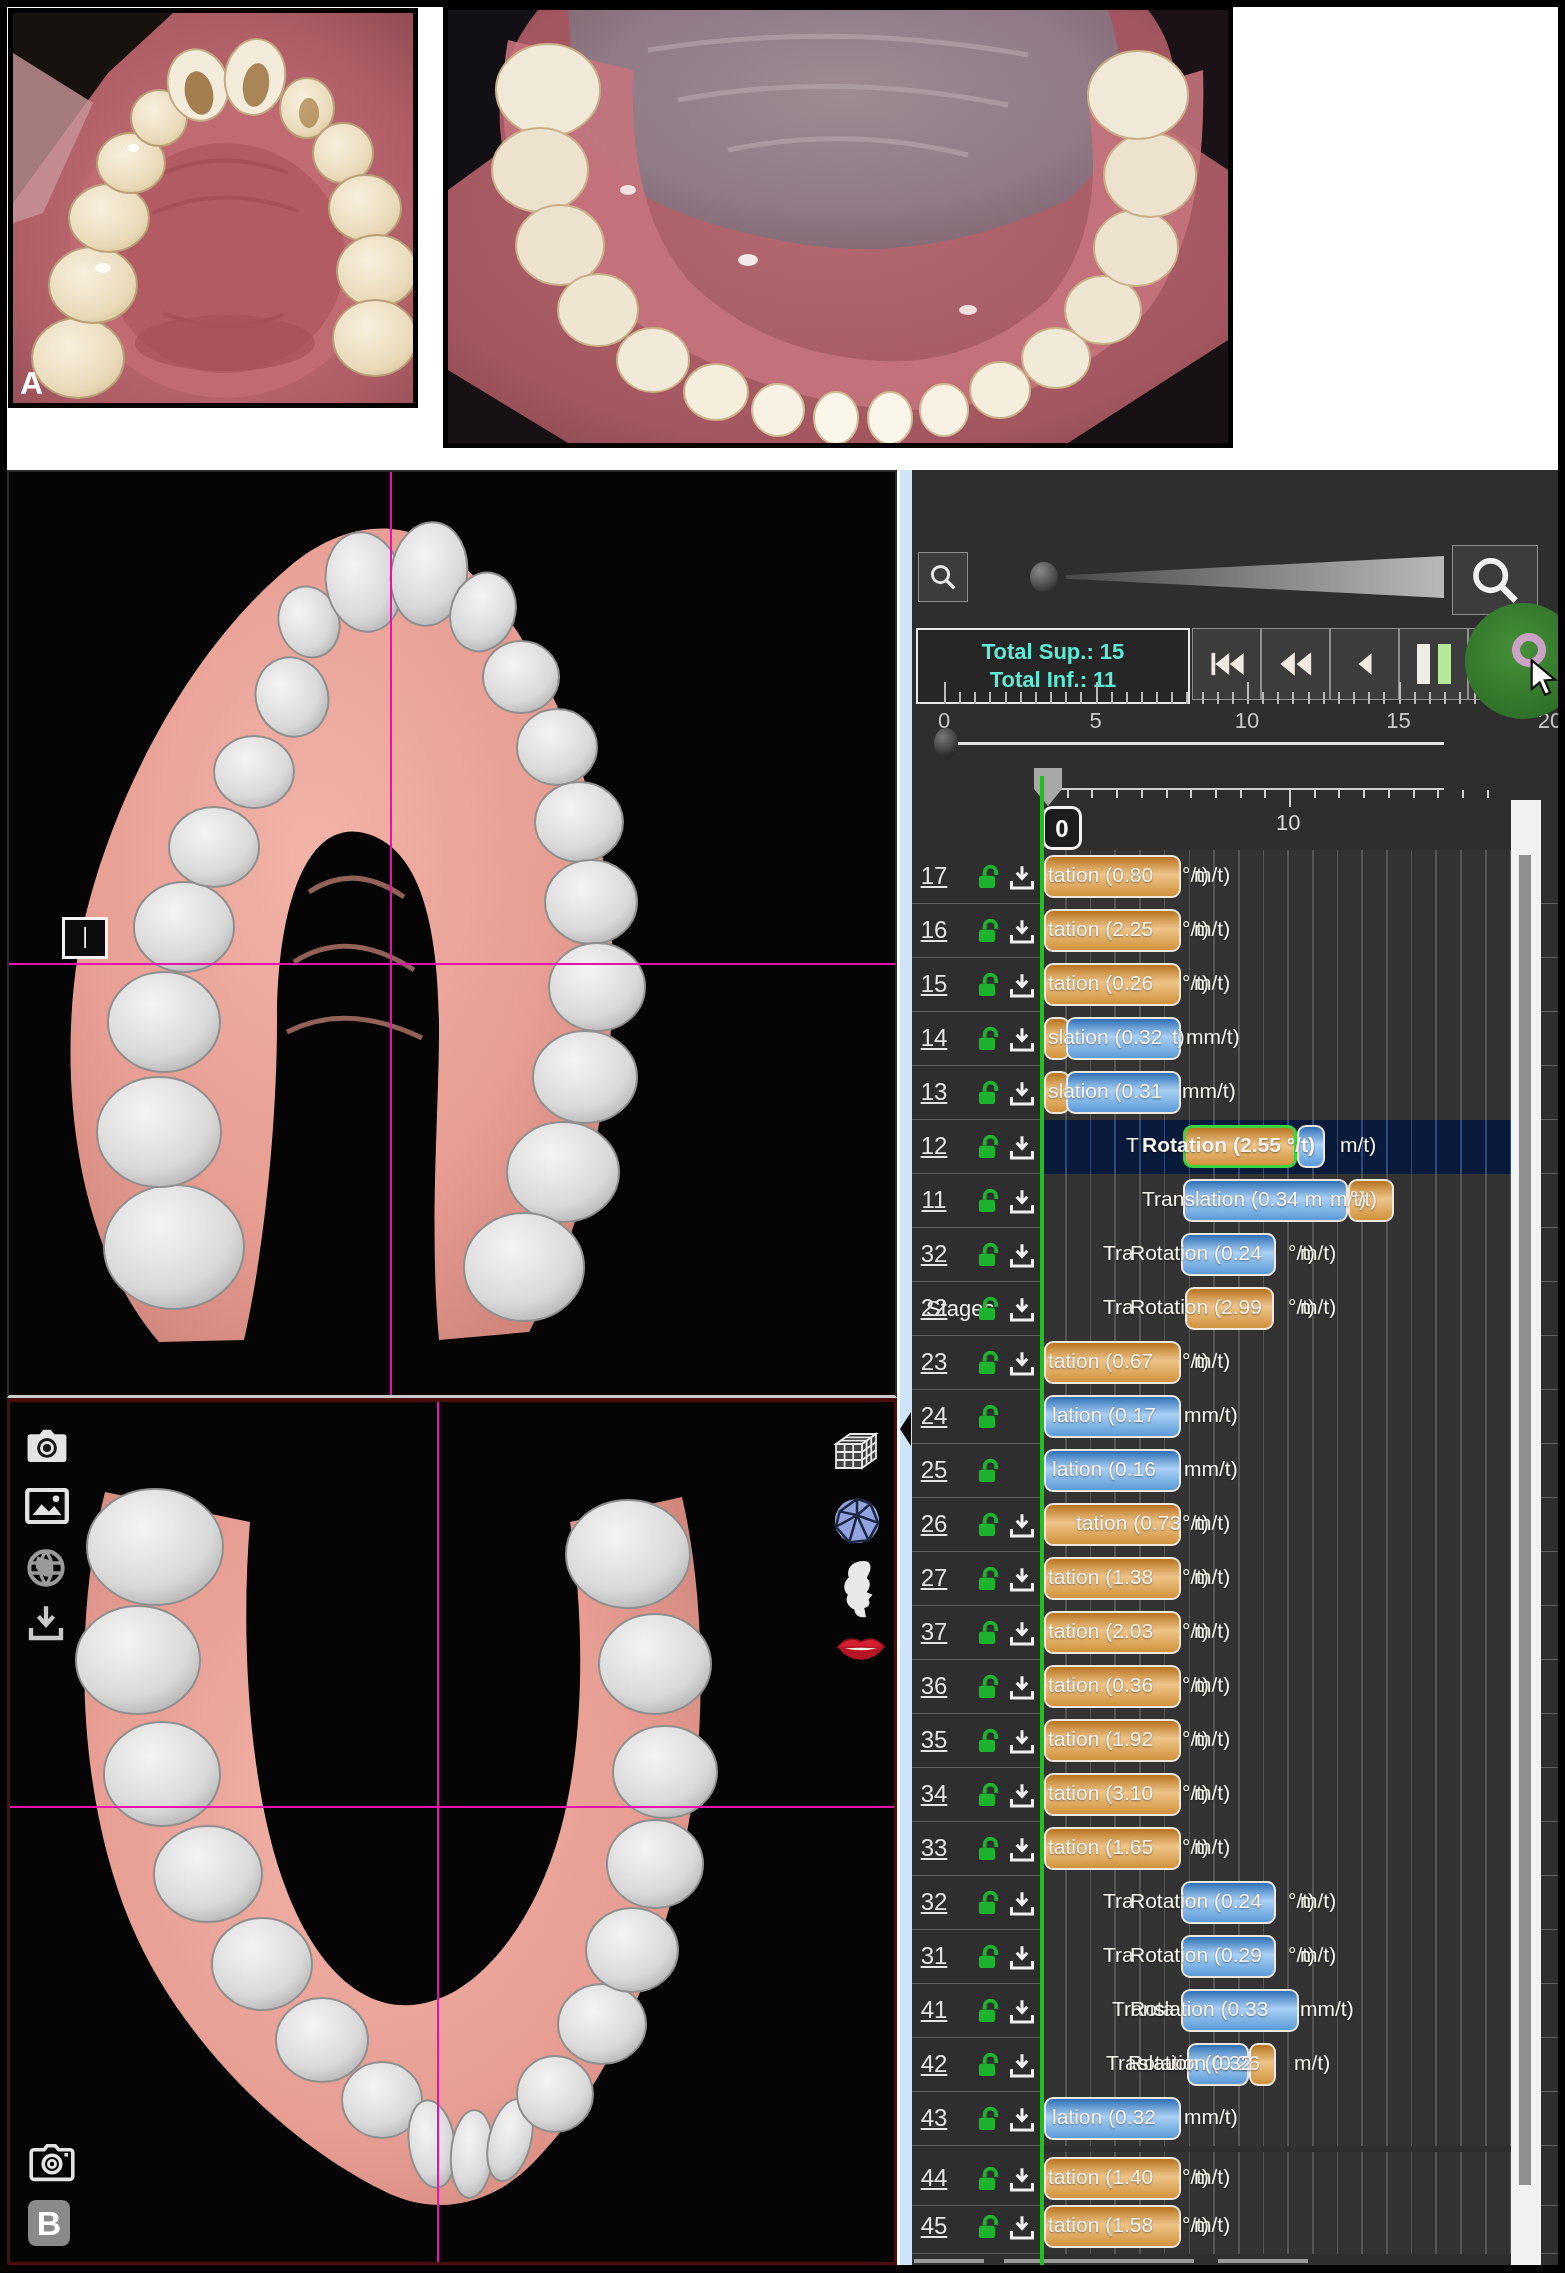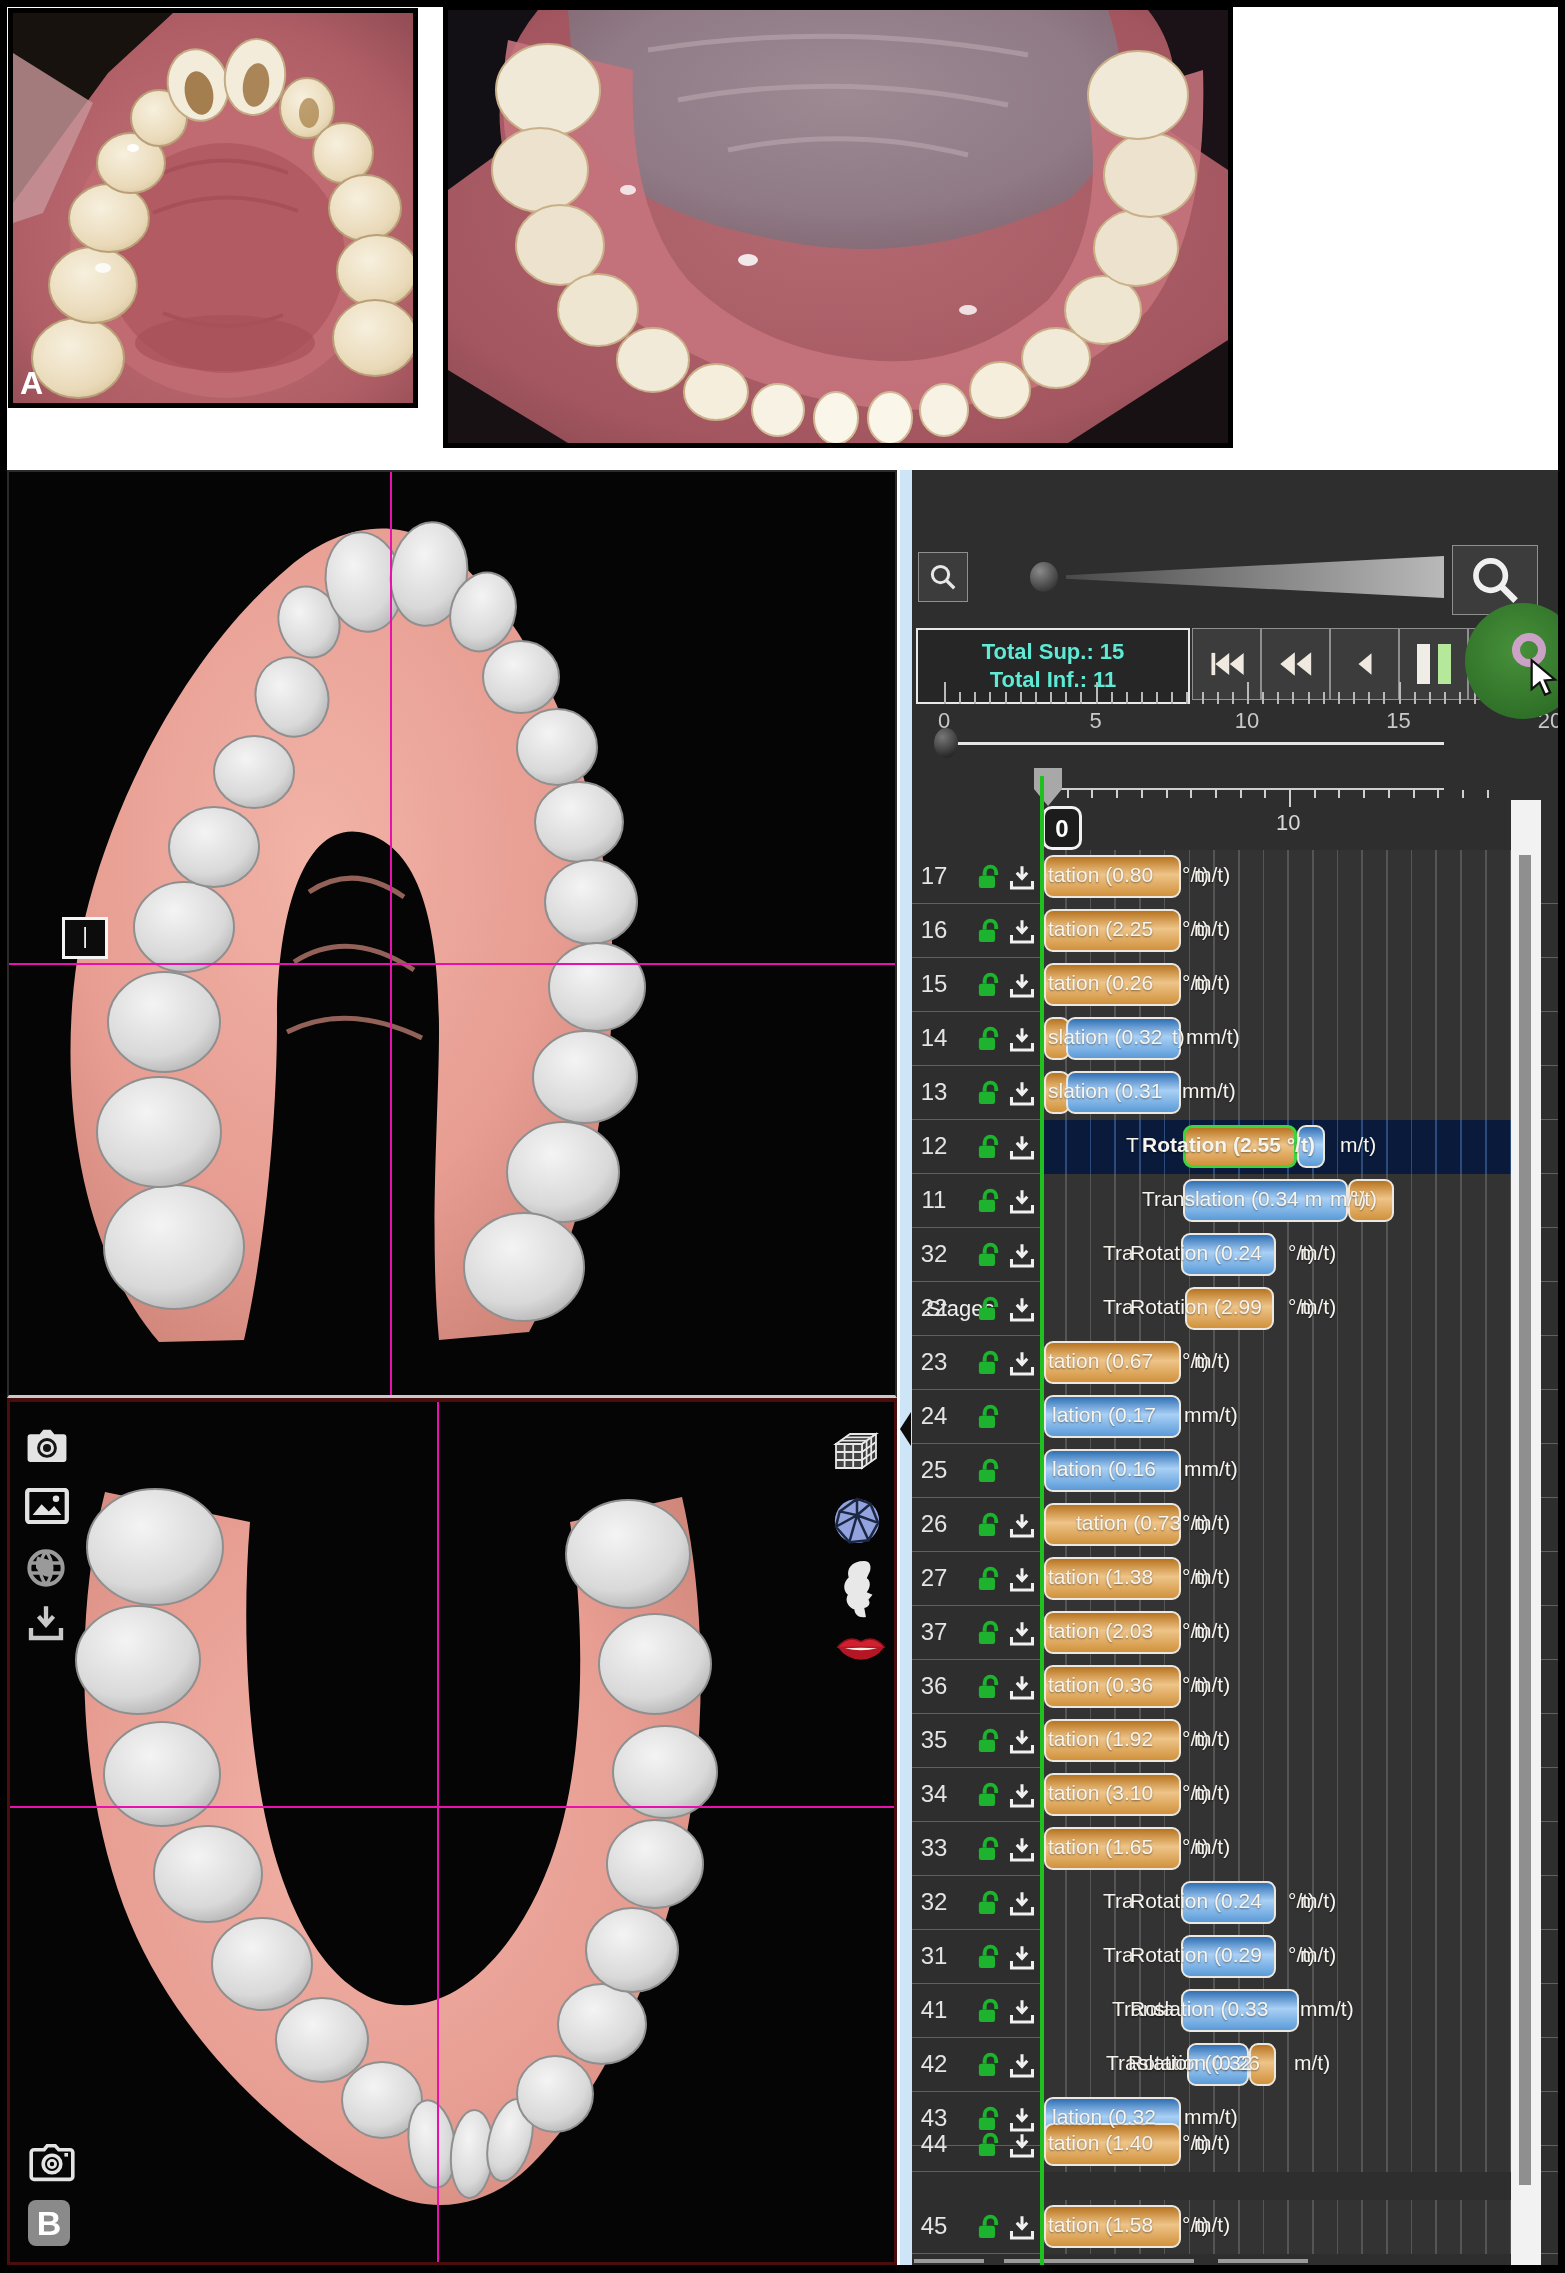--- a/index.html
+++ b/index.html
@@ -54,21 +54,21 @@
       border-radius:10px;background:#1c1c1c;color:#fff;font-weight:bold;font-size:24px;text-align:center;
       line-height:40px;box-sizing:border-box;z-index:7;}
   #stage-pentagon{position:absolute;left:134px;top:298px;width:28px;height:38px;background:#a8a8a8;
       clip-path:polygon(0 0,100% 0,100% 55%,50% 100%,0 55%);z-index:6;}
   #green-line{position:absolute;left:140px;top:306px;width:4px;height:1491px;background:#1ec11e;z-index:10;}
   #mini-ruler-line{position:absolute;left:142px;top:318px;width:402px;height:2px;background:#cfcfcf;}
   .mini-tick{position:absolute;width:2px;background:#cfcfcf;}
   #stage10{position:absolute;left:376px;top:340px;color:#d8d8d8;font-size:22px;}
   #rows{position:absolute;left:0;top:380px;width:665px;}
   .row{position:absolute;left:0;width:665px;height:54px;border-bottom:1px solid #606060;box-sizing:border-box;}
-  .rownum{position:absolute;left:8px;top:12px;width:52px;color:#e4e4e4;font-size:24px;text-align:center;}
+  .rownum{position:absolute;left:8px;top:12px;width:52px;color:#e4e4e4;font-size:24px;text-align:center;text-decoration:underline;}
   .rowlock{position:absolute;left:76px;top:13px;}
   .rowdl{position:absolute;left:108px;top:15px;}
   .grid{position:absolute;left:142px;top:0;width:469px;height:54px;background:#333;overflow:visible;}
   .gridlines{position:absolute;inset:0;
      background:repeating-linear-gradient(90deg,transparent 0px,transparent 23px,#555 23px,#555 24.7px);}
   .grid.hl{background:#0a1a3a;}
   .grid.hl .gridlines{
      background:repeating-linear-gradient(90deg,transparent 0px,transparent 23px,#2d4a7d 23px,#2d4a7d 24.7px);}
   .bar{position:absolute;top:5px;height:43px;border-radius:9px;border:2px solid #ece8df;box-sizing:border-box;z-index:2;}
   .bar.o{background:linear-gradient(#b87420,#eec489 45%,#d1923c);}
@@ -867,21 +867,21 @@
     <path d="M12 1v9M7.5 6.5L12 11.5 16.5 6.5" stroke="#f0f0f0" stroke-width="2.6" fill="none"></path>
     <path d="M3 13.5v6h18v-6" stroke="#f0f0f0" stroke-width="2.6" fill="none"></path>
             </svg></div>
           <div class="grid">
             <div class="gridlines"></div>
             <div class="bar b" style="left: 2px; width: 137px;"></div>
             <div class="blabel" style="left: 10px;">lation (0.32</div>
             <div class="blabel" style="left: 142px;">mm/t)</div>
           </div>
         </div>
-        <div class="row" style="top: 1268px;">
+        <div class="row" style="top: 1302px;">
           <div class="rownum">44</div>
           <div class="rowlock"><svg width="30" height="28" viewBox="0 0 26 24">
     <rect x="2.5" y="11" width="14" height="10.5" rx="2" fill="#1db32e"></rect>
     <path d="M7.5 11 V8 a5 5 0 0 1 10 0 v2.2" fill="none" stroke="#1db32e" stroke-width="3.4"></path>
             </svg></div>
           <div class="rowdl"><svg width="28" height="26" viewBox="0 0 24 22">
     <path d="M12 1v9M7.5 6.5L12 11.5 16.5 6.5" stroke="#f0f0f0" stroke-width="2.6" fill="none"></path>
     <path d="M3 13.5v6h18v-6" stroke="#f0f0f0" stroke-width="2.6" fill="none"></path>
             </svg></div>
           <div class="grid">

